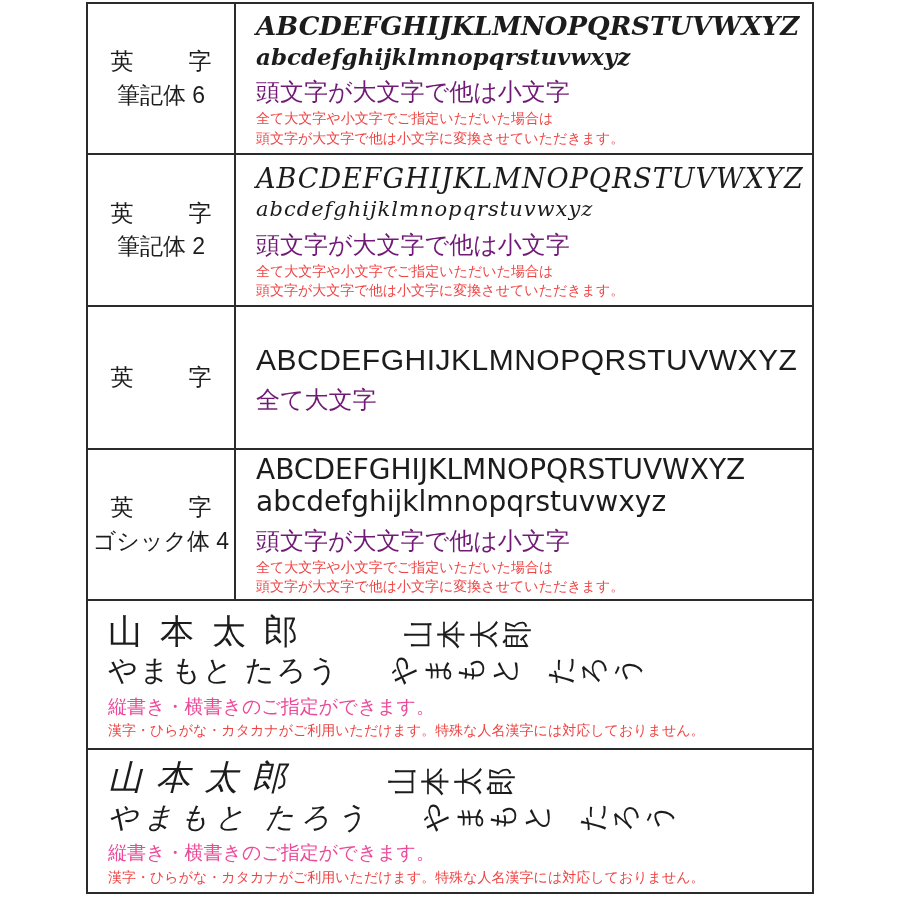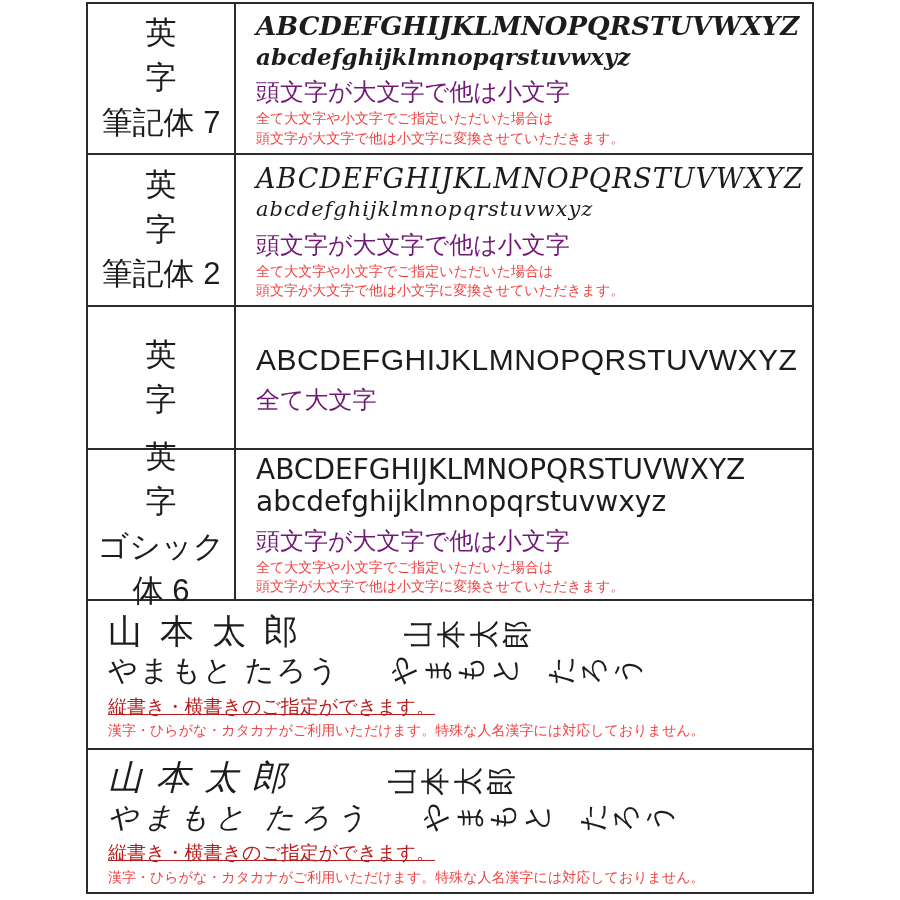--- a/index.html
+++ b/index.html
@@ -24,21 +24,21 @@
   }
   .frow:first-child{ border-top:none; }
   .rh1{ height:149px; } .rh2{ height:152px; } .rh3{ height:143px; }
   .rh4{ height:151px; } .rh5{ height:149px; } .rh6{ height:144px; }
   .label-cell{
     box-sizing:border-box;
     width:148px; flex:0 0 148px;
     border-right:2px solid #2b2b2b;
     display:flex; flex-direction:column;
     align-items:center; justify-content:center;
-    font-size:31px; line-height:1.45;
+    font-size:23px; line-height:1.45;
     color:#1c1c1c;
     text-align:center;
   }
   .label-line-wide{ letter-spacing:16px; padding-left:16px; }
   .content-cell{
     box-sizing:border-box;
     flex:1 1 auto;
     padding:8px 10px 6px 20px;
     display:flex; flex-direction:column;
     justify-content:center;
@@ -86,39 +86,39 @@
   .v-kana{ margin-left:46px; }
   .vchar{ display:inline-block; transform:rotate(-90deg); margin:0 2px; }
   .vspace{ display:inline-block; width:22px; }
   
   .red-note{
     color:#701a75;
     font-size:24px; line-height:1.25;
     margin-top:7px; white-space:nowrap;
   }
   .red-note-small{
-    color:#b91c1c;
+    color:#ec4899;
     font-size:19px; line-height:1.3;
-    margin-top:6px; white-space:nowrap;text-decoration:underline;
+    margin-top:6px; white-space:nowrap;
   }
   .blue-note{
     color:#ef4444;
     font-size:14px; line-height:1.4; white-space:nowrap;
   }
   .blue-note-first{ margin-top:2px; }
 </style>
 </head>
 <body>
 
 <div class="font-table">
 
   <div class="frow rh1">
     <div class="label-cell">
       <div class="label-line-wide">英　字</div>
-      <div>筆記体 7</div>
+      <div>筆記体 6</div>
     </div>
     <div class="content-cell">
       <div class="script1-upper">ABCDEFGHIJKLMNOPQRSTUVWXYZ</div>
       <div class="script1-lower">abcdefghijklmnopqrstuvwxyz</div>
       <div class="red-note">頭文字が大文字で他は小文字</div>
       <div class="blue-note blue-note-first">全て大文字や小文字でご指定いただいた場合は</div>
       <div class="blue-note">頭文字が大文字で他は小文字に変換させていただきます。</div>
     </div>
   </div>
 
@@ -142,21 +142,21 @@
     </div>
     <div class="content-cell">
       <div class="gothic1-upper">ABCDEFGHIJKLMNOPQRSTUVWXYZ</div>
       <div class="red-note">全て大文字</div>
     </div>
   </div>
 
   <div class="frow rh4">
     <div class="label-cell">
       <div class="label-line-wide">英　字</div>
-      <div>ゴシック体 6</div>
+      <div>ゴシック体 4</div>
     </div>
     <div class="content-cell">
       <div class="gothic2-upper">ABCDEFGHIJKLMNOPQRSTUVWXYZ</div>
       <div class="gothic2-lower">abcdefghijklmnopqrstuvwxyz</div>
       <div class="red-note">頭文字が大文字で他は小文字</div>
       <div class="blue-note blue-note-first">全て大文字や小文字でご指定いただいた場合は</div>
       <div class="blue-note">頭文字が大文字で他は小文字に変換させていただきます。</div>
     </div>
   </div>
 

